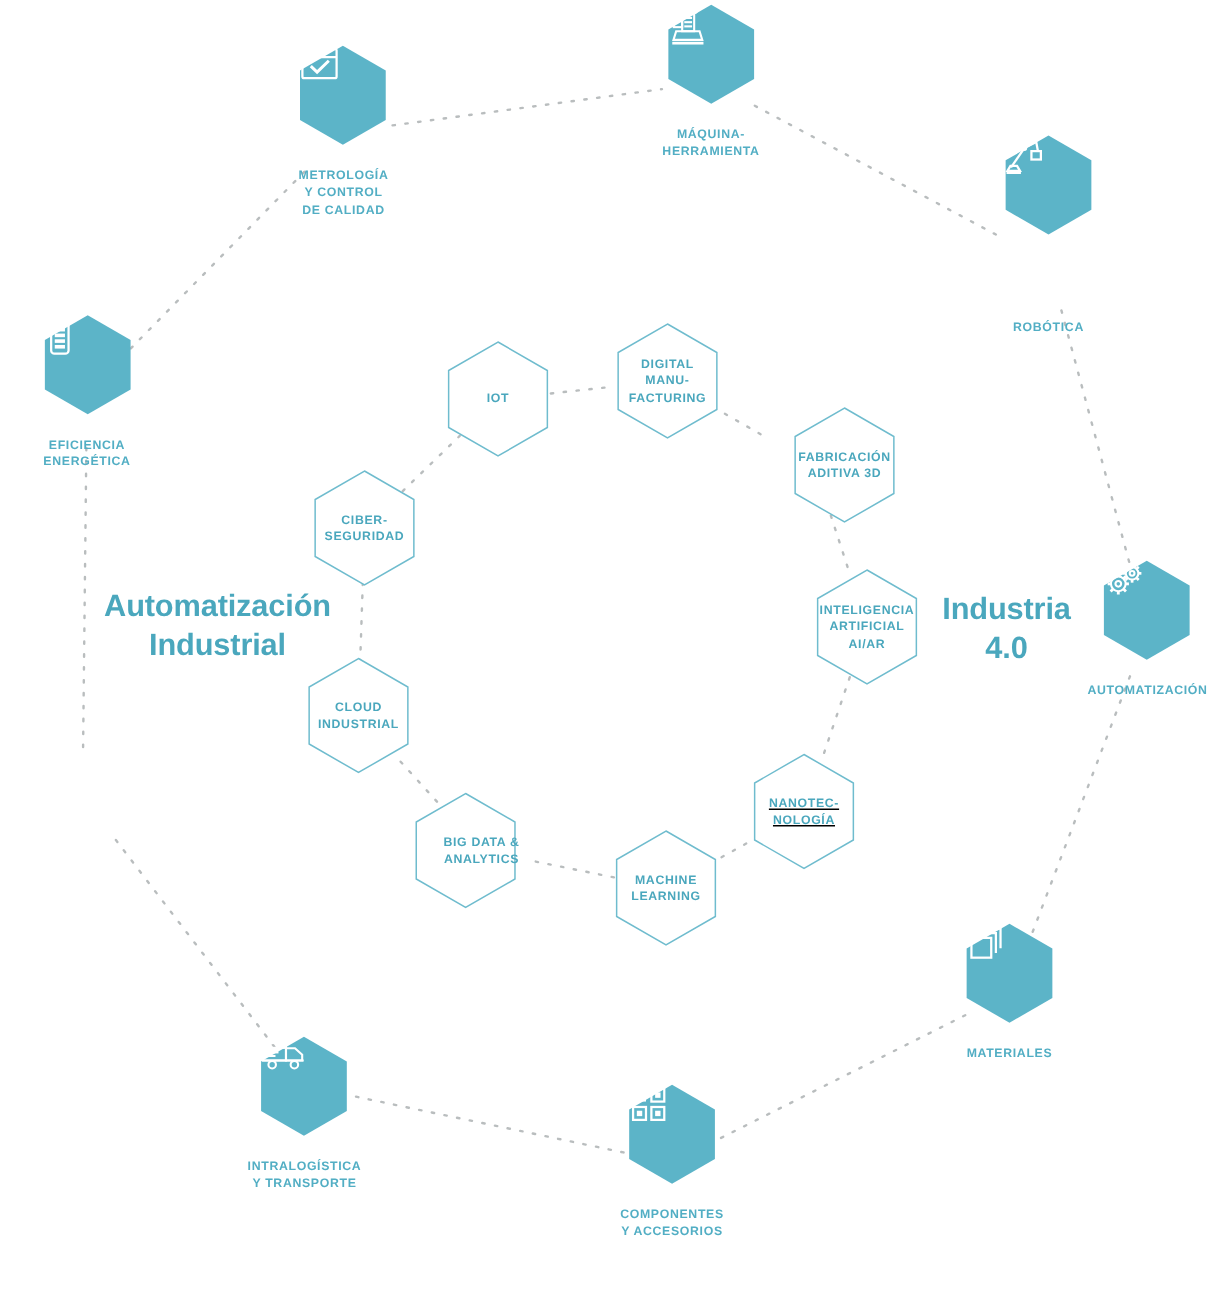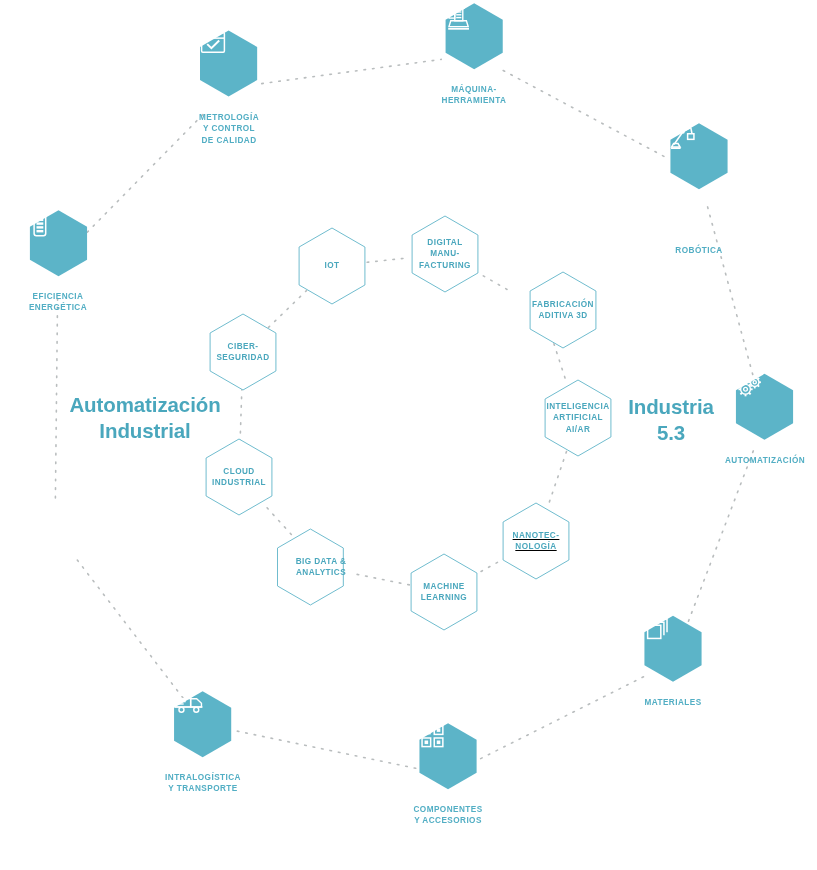--- a/index.html
+++ b/index.html
@@ -98,21 +98,21 @@
               <line x1="1.6" y1="11.1" x2="3.6" y2="11.1"></line>
               <path d="M5.2 17.6 L20.8 17.6 L22.6 23.4 L3.4 23.4 Z"></path>
               <line x1="2.6" y1="25.6" x2="23.4" y2="25.6" stroke-width="1.8"></line>
             </svg>
           </span>
         </div>
       </div>
       <div class="hexlabel">MÁQUINA-
 HERRAMIENTA</div>
     </div>
-    <div class="node outer" style="left: 699px; top: 190px; gap: 41px;">
+    <div class="node outer" style="left: 699px; top: 157px; gap: 41px;">
       <div class="hex" style="width: 57.1577px; height: 66px;">
         <svg width="57.157676649772945" height="66" viewBox="0 0 57.157676649772945 66">
           <polygon points="28.58,0.00 57.16,16.50 57.16,49.50 28.58,66.00 0.00,49.50 0.00,16.50" fill="#5cb4c8" stroke="none"></polygon>
         </svg>
         <div class="inner">
           <span>
             <svg class="ic" width="28" height="26" viewBox="0 0 28 26" fill="none" stroke="#fff" stroke-width="1.5">
               <line x1="3.6" y1="21.2" x2="12.5" y2="8.4"></line>
               <line x1="12.5" y1="8.4" x2="20.4" y2="4.3"></line>
               <line x1="20.4" y1="4.3" x2="21.6" y2="10.6"></line>
@@ -347,14 +347,14 @@
         </svg>
         <div class="inner">
           <span class="hextext">CIBER-
 SEGURIDAD</span>
         </div>
       </div>
     </div>
     <div class="heading" style="left: 145px; top: 418px;">Automatización
 Industrial</div>
     <div class="heading" style="left: 671px; top: 420px;">Industria
-5.3</div>
+4.0</div>
   </div>
 
 </body></html>

